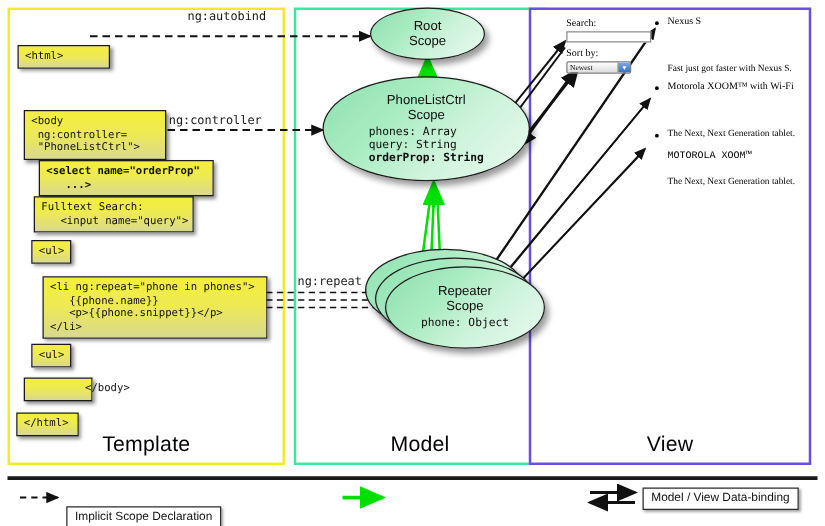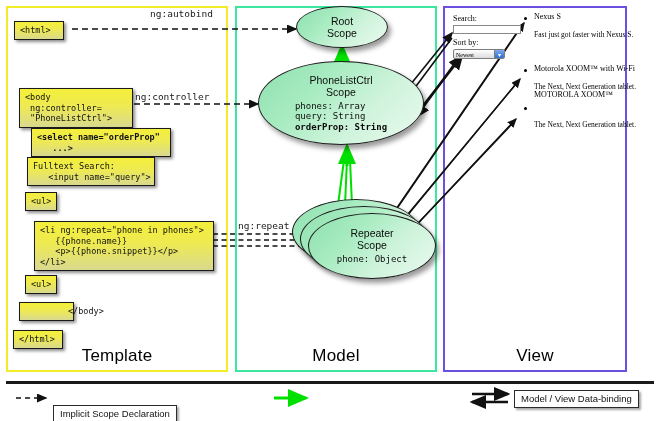--- a/index.html
+++ b/index.html
@@ -8,21 +8,21 @@
 
   #stage{position:absolute;left:0;top:0;width:660px;height:421px;}
 
   
   #wires{position:absolute;left:0;top:0;width:660px;height:421px;pointer-events:none;}
 
   
   .panel{position:absolute;background:#fff;box-sizing:border-box;}
   .panel-template{left:6px;top:6px;width:222px;height:366px;border:2px solid #f2ec28;}
   .panel-model{left:235px;top:6px;width:202px;height:366px;border:2px solid #3ce8a0;}
-  .panel-view{left:443px;top:6px;width:184px;height:366px;border:2px solid #6a4fe0;}
+  .panel-view{left:423px;top:6px;width:226px;height:366px;border:2px solid #6a4fe0;}
   .panel-title{position:absolute;bottom:4px;left:0;width:100%;text-align:center;
                font-size:17px;color:#000000;letter-spacing:.2px;}
 
   
   .ybox{position:absolute;box-sizing:border-box;
         border:1.5px solid #1a1a1a;
         background:linear-gradient(180deg,#f4ef3a 0%,#eeea52 45%,#d9d98f 100%);
         box-shadow:2px 2px 3px rgba(0,0,0,.45);
         font-family:"DejaVu Sans Mono","Liberation Mono",monospace;
         font-size:8.5px;line-height:10.5px;color:#111;
@@ -49,21 +49,21 @@
             border:1px solid #7d7d7d;border-radius:2px;
             background:linear-gradient(180deg,#ffffff,#dcdcdc);
             font-family:"Liberation Serif",serif;font-size:6px;color:#000;
             padding-left:2px;line-height:10px;overflow:hidden;}
   .v-select .arw{position:absolute;right:0;top:0;width:9px;height:100%;
                  background:linear-gradient(180deg,#7ea8ef,#2f6fd0);
                  border-left:1px solid #7d7d7d;
                  color:#fff;font-size:6px;line-height:10px;text-align:center;}
   .v-item{position:absolute;font-family:"Liberation Serif",serif;font-size:8px;color:#000;white-space:nowrap;}
   .v-bullet{position:absolute;width:3px;height:3px;border-radius:50%;background:#000;}
-  .v-desc{position:absolute;font-family:"Liberation Serif",serif;font-size:7.5px;color:#000;white-space:nowrap;}
+  .v-desc{position:absolute;font-family:"Liberation Serif",serif;font-size:7.5px;color:#000;white-space:nowrap;margin-top:20px;}
 
   
   .wlabel{position:absolute;font-family:"DejaVu Sans Mono","Liberation Mono",monospace;
           font-size:9.5px;color:#1a1a1a;white-space:nowrap;}
 
   
   .legend-rule{position:absolute;left:6px;top:381px;width:648px;height:3px;background:#1a1a1a;}
   .lgbox{position:absolute;box-sizing:border-box;border:1.3px solid #2b2b2b;background:#fff;
          box-shadow:1.5px 1.5px 2px rgba(0,0,0,.35);
          font-size:9.5px;color:#111;padding:2px 6px;white-space:nowrap;line-height:12px;}
@@ -147,21 +147,21 @@
     </g>
     <g>
       <path d="M274,398 L306,398" stroke="#00e000" stroke-width="3" fill="none" marker-end="url(#ah-green)"></path>
     </g>
     <g>
       <path d="M472,394 L508,394" stroke="#111" stroke-width="2.4" fill="none" marker-end="url(#ah-black)"></path>
       <path d="M508,402 L472,402" stroke="#111" stroke-width="2.4" fill="none" marker-end="url(#ah-black)"></path>
     </g>
   </svg>
 
-  <div class="ybox" style="left:14px;top:21px;width:50px;">&lt;html&gt;</div>
+  <div class="ybox" style="left:14px;top:36px;width:74px;">&lt;html&gt;</div>
 
   <div class="ybox" style="left:19px;top:88px;width:114px;">&lt;body
  ng:controller=
  "PhoneListCtrl"&gt;</div>
 
   <div class="ybox b" style="left:31px;top:128px;width:140px;">&lt;select name="orderProp"
    ...&gt;</div>
 
   <div class="ybox" style="left:27px;top:157px;width:128px;">Fulltext Search:
    &lt;input name="query"&gt;</div>
@@ -225,20 +225,20 @@
 
   <div class="v-bullet" style="left:524px;top:17px;"></div>
   <div class="v-item" style="left:534px;top:12px;">Nexus S</div>
   <div class="v-desc" style="left:534px;top:30px;">Fast just got faster with Nexus S.</div>
 
   <div class="v-bullet" style="left:524px;top:69px;"></div>
   <div class="v-item" style="left:534px;top:64px;">Motorola XOOM™  with Wi-Fi</div>
   <div class="v-desc" style="left:534px;top:82px;">The Next, Next Generation tablet.</div>
 
   <div class="v-bullet" style="left:524px;top:107px;"></div>
-  <div class="v-item" style="left:534px;top:90px;">MOTOROLA XOOM™</div>
+  <div class="v-item" style="left:534px;top:120px;font-family:Liberation Mono, monospace;">MOTOROLA XOOM™</div>
   <div class="v-desc" style="left:534px;top:120px;">The Next, Next Generation tablet.</div>
 
   <div class="legend-rule"></div>
   <div class="lgbox" style="left:53px;top:390px;margin-top:15px;">Implicit Scope Declaration</div>
   <div class="lgbox" style="left:514px;top:390px;">Model / View Data-binding</div>
 
 </div>
 
 </body></html>

